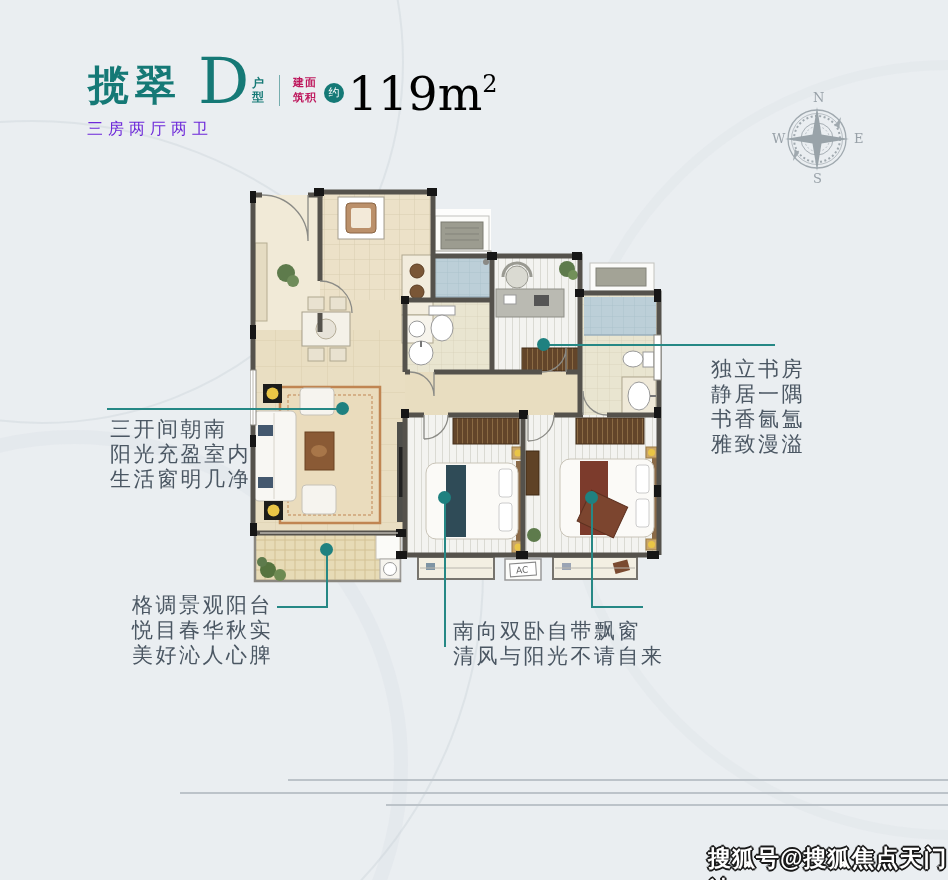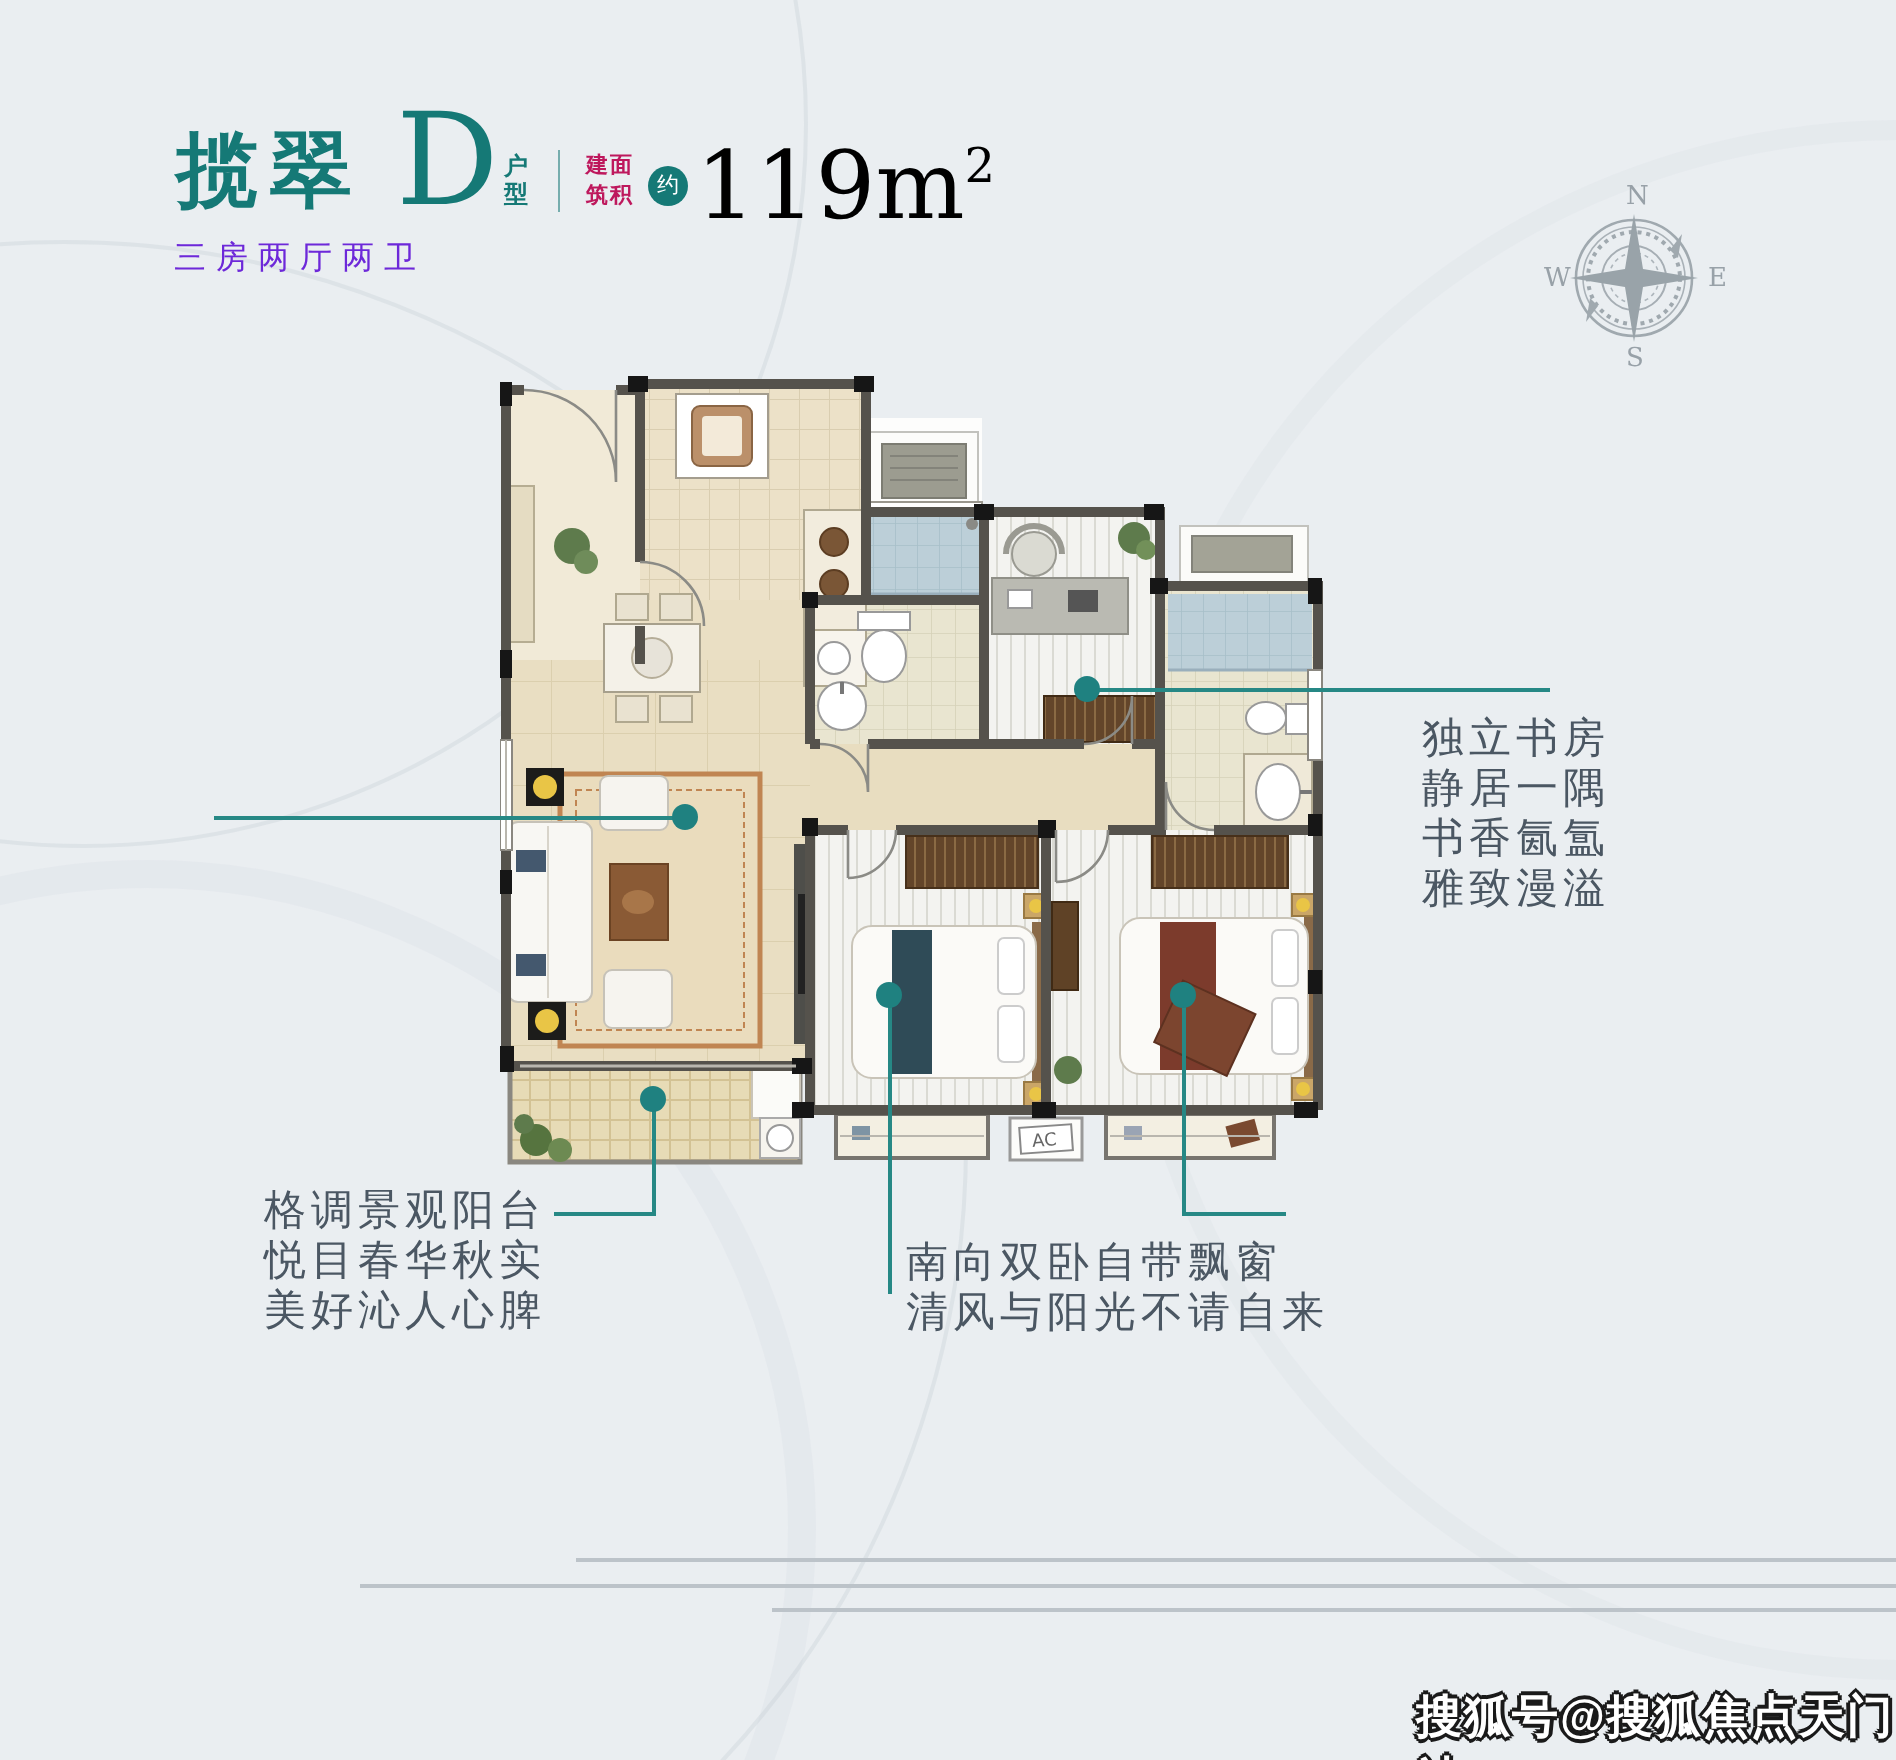--- a/index.html
+++ b/index.html
@@ -297,20 +297,23 @@
   <div class="callout-dot" style="left:537px;top:338px"></div>
   <div class="callout-line" style="left:326px;top:549px;width:2px;height:58px"></div>
   <div class="callout-line" style="left:277px;top:606px;width:51px;height:2px"></div>
   <div class="callout-dot" style="left:320px;top:543px"></div>
   <div class="callout-line" style="left:444px;top:497px;width:2px;height:150px"></div>
   <div class="callout-dot" style="left:438px;top:491px"></div>
   <div class="callout-line" style="left:591px;top:497px;width:2px;height:111px"></div>
   <div class="callout-line" style="left:591px;top:606px;width:52px;height:2px"></div>
   <div class="callout-dot" style="left:585px;top:491px"></div>
 
+  <div class="note" style="left:110px;top:417px">三开间朝南
+阳光充盈室内
+生活窗明几净</div>
   <div class="note" style="left:711px;top:357px">独立书房
 静居一隅
 书香氤氲
 雅致漫溢</div>
   <div class="note" style="left:132px;top:593px">格调景观阳台
 悦目春华秋实
 美好沁人心脾</div>
   <div class="note" style="left:453px;top:619px">南向双卧自带飘窗
 清风与阳光不请自来</div>
 

